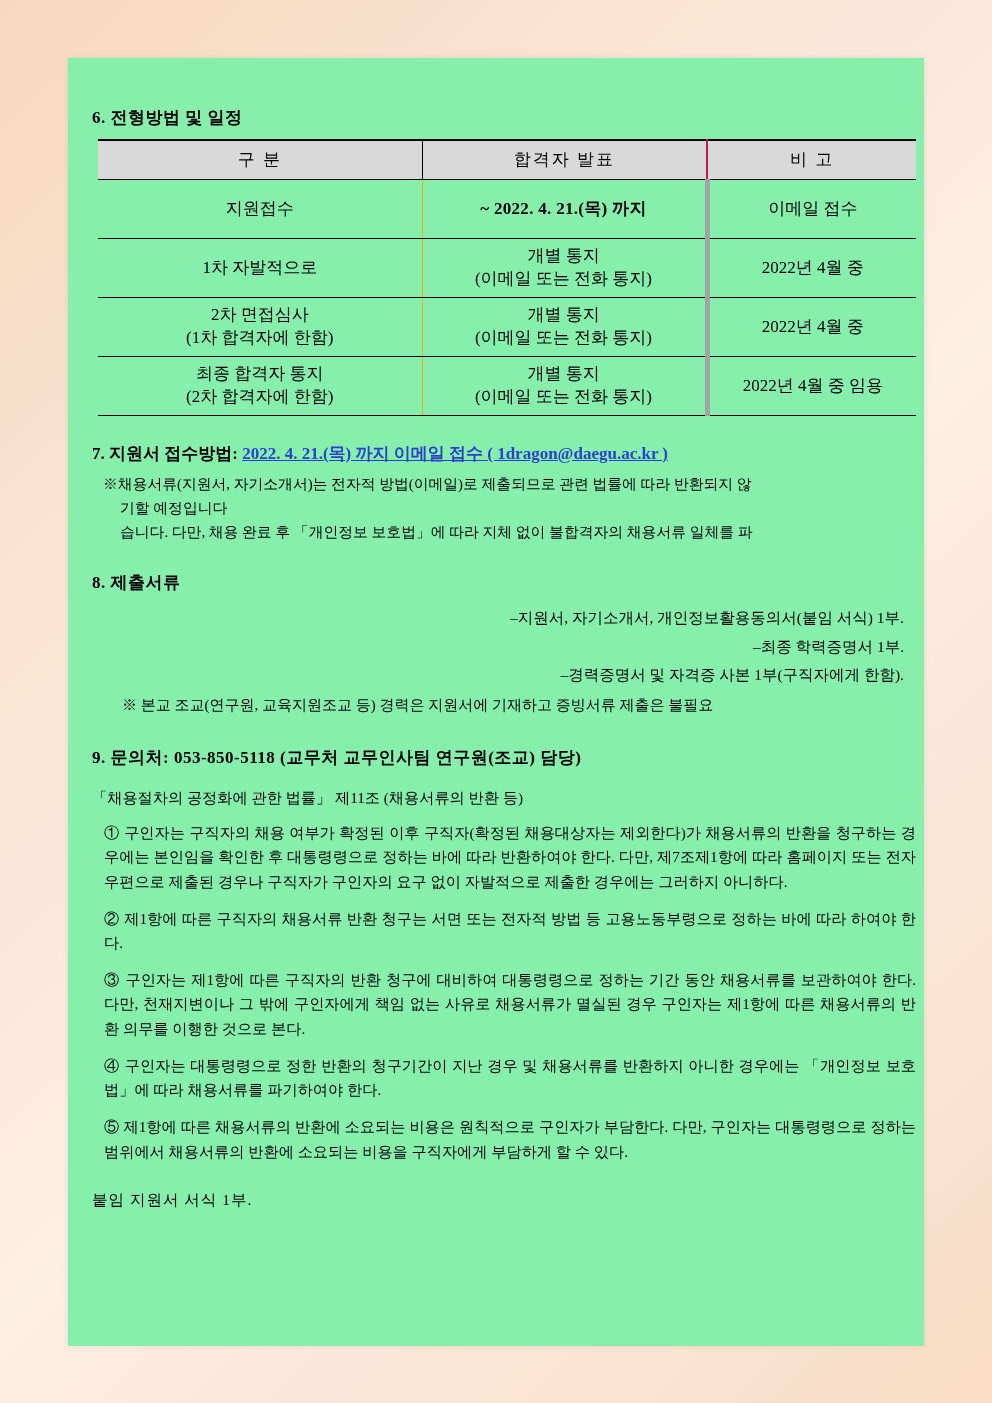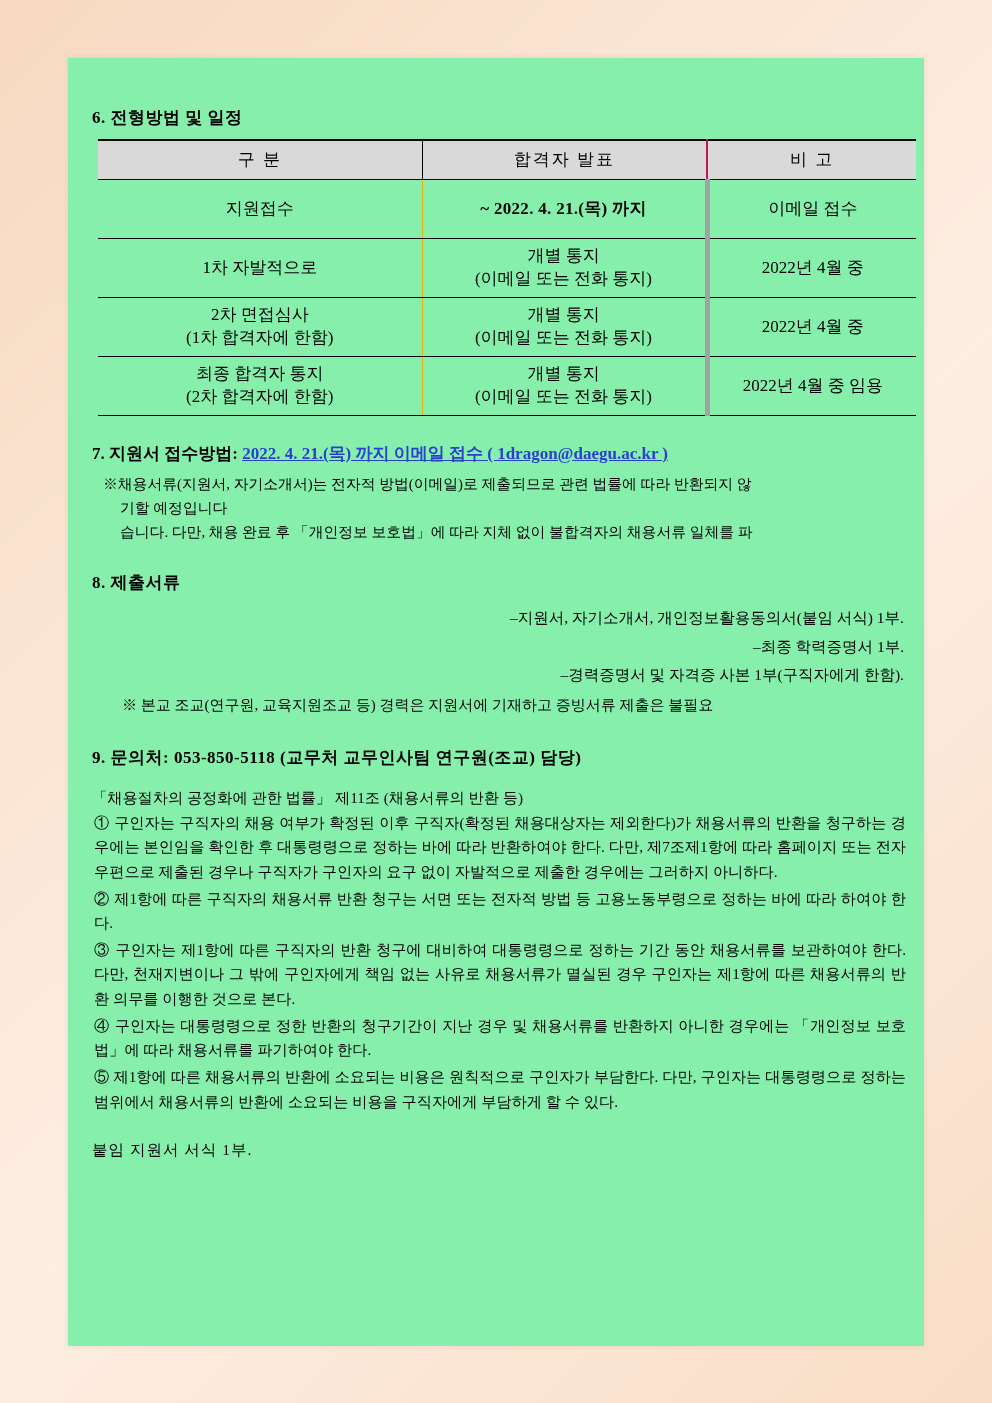--- a/index.html
+++ b/index.html
@@ -110,21 +110,21 @@
     font-size: 15px;
     line-height: 1.85;
     padding-left: 30px;
     margin-top: 2px;
   }
 
   .para {
     font-size: 15.2px;
     line-height: 1.62;
     text-align: justify;
-    margin: 2px;
+    margin: 12px;
     width: 812px;
   }
   .para.hang {
     padding-left: 0;
   }
   .law-title {
     font-size: 15.2px;
     margin: 19px 0 2px 0;
   }
   .closing {

